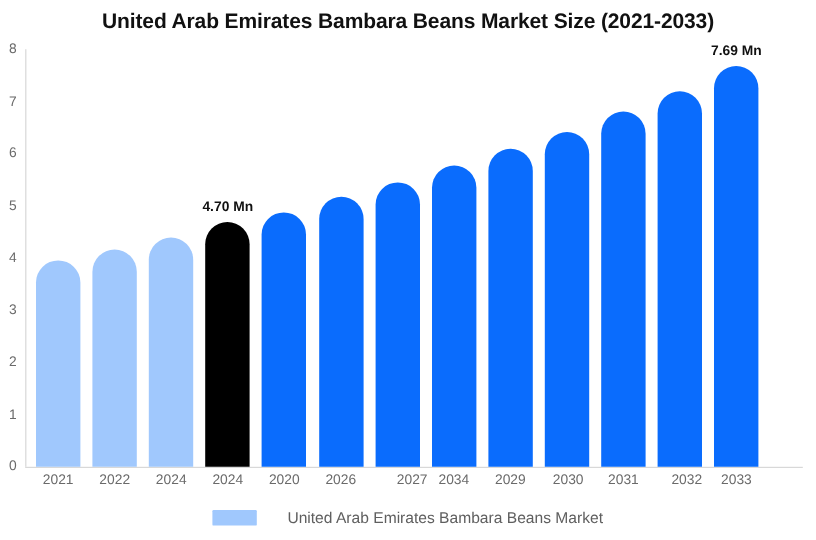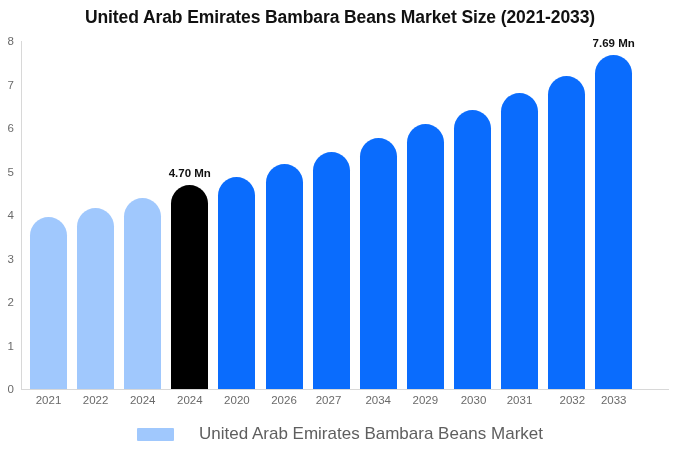--- a/index.html
+++ b/index.html
@@ -123,21 +123,21 @@
     align-items: center;
     justify-content: center;
     gap: 9px;
   }
   #legend-swatch {
     width: 37px;
     height: 13px;
     border-radius: 1px;
   }
   #legend-label {
-    font-size: 17px;
+    font-size: 13px;
     color: #5f5f5f;
     white-space: nowrap;
     margin-left: 16px;
   }
 </style>
 </head>
 <body>
 
 <div id="chart-root">
 
@@ -221,21 +221,21 @@
       </div>
   </div>
 
   <div id="x-ticks">
       <div class="x-tick" style="left: 30px;">2021</div>
       <div class="x-tick" style="left: 77.1px;">2022</div>
       <div class="x-tick" style="left: 124.2px;">2024</div>
       <div class="x-tick" style="left: 171.3px;">2024</div>
       <div class="x-tick" style="left: 218.4px;">2020</div>
       <div class="x-tick" style="left: 265.5px;">2026</div>
-      <div class="x-tick" style="left: 310px;">2027</div>
+      <div class="x-tick" style="left: 325px;">2027</div>
       <div class="x-tick" style="left: 359.7px;">2034</div>
       <div class="x-tick" style="left: 406.8px;">2029</div>
       <div class="x-tick" style="left: 455px;">2030</div>
       <div class="x-tick" style="left: 501px;">2031</div>
       <div class="x-tick" style="left: 548.1px; text-align: right;">2032</div>
       <div class="x-tick" style="left: 595.2px;">2033</div>
     </div>
 
   <div id="legend">
     <div id="legend-swatch" style="background: rgb(160, 200, 253);"></div>

